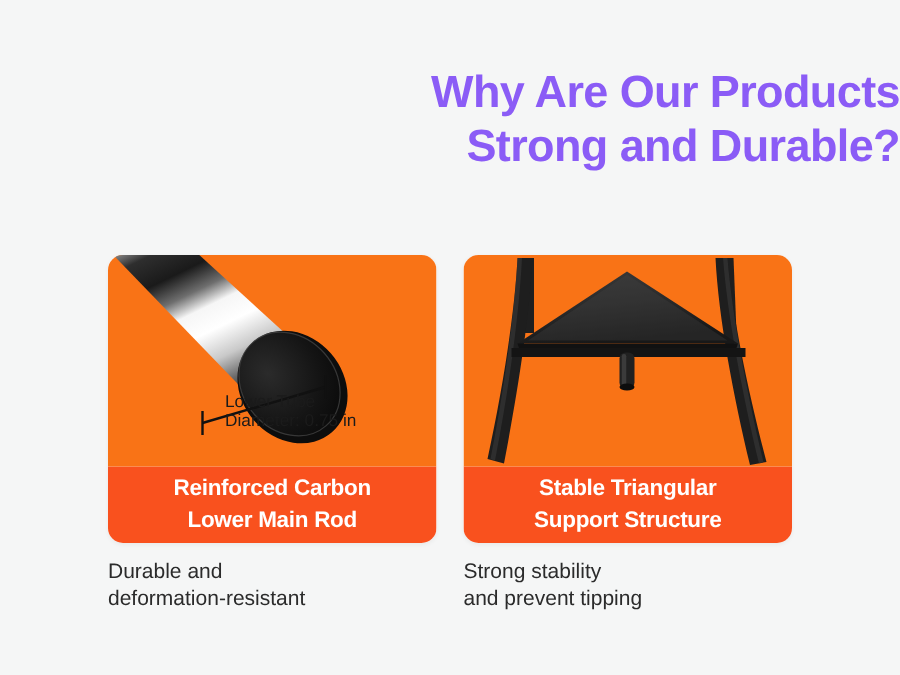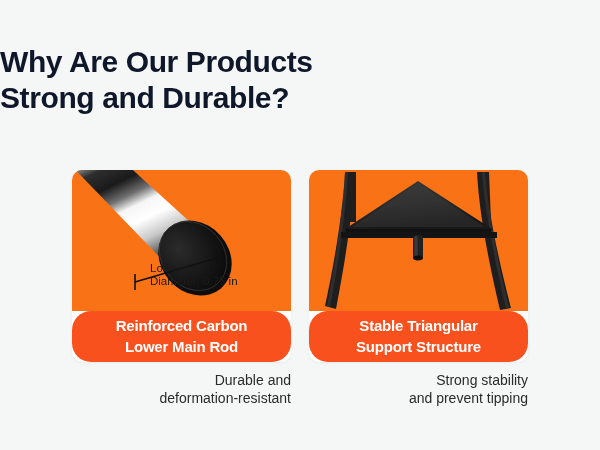--- a/index.html
+++ b/index.html
@@ -22,22 +22,22 @@
     width: 600px;
     height: 450px;
   }
 
   
   .heading {
     position: absolute;
     top: 44px;
     left: 0;
     width: 600px;
-    text-align: left;
-    color: #0f172a;
+    text-align: right;
+    color: #8b5cf6;
     font-size: 30px;
     font-weight: bold;
     line-height: 36px;
     letter-spacing: -0.4px;
   }
   .heading .line { display: block; white-space: nowrap; }
 
   
   .features {
     position: absolute;
@@ -68,27 +68,26 @@
 
   .card-banner {
     background: #f9511e;
     color: #ffffff;
     text-align: center;
     font-size: 15px;
     font-weight: bold;
     line-height: 21px;
     padding: 4px 4px 5px;
     letter-spacing: -0.2px;
-    border-radius: 19px;
   }
   .card-banner .line { display: block; white-space: nowrap; }
 
   .feature-caption {
     margin-top: 9px;
-    text-align: right;
+    text-align: left;
     color: #2b2b2b;
     font-size: 14px;
     line-height: 18px;
   }
   .feature-caption .line { display: block; white-space: nowrap; }
 
   
   .rod-svg, .tripod-svg { display: block; }
 
   .dim-text {

